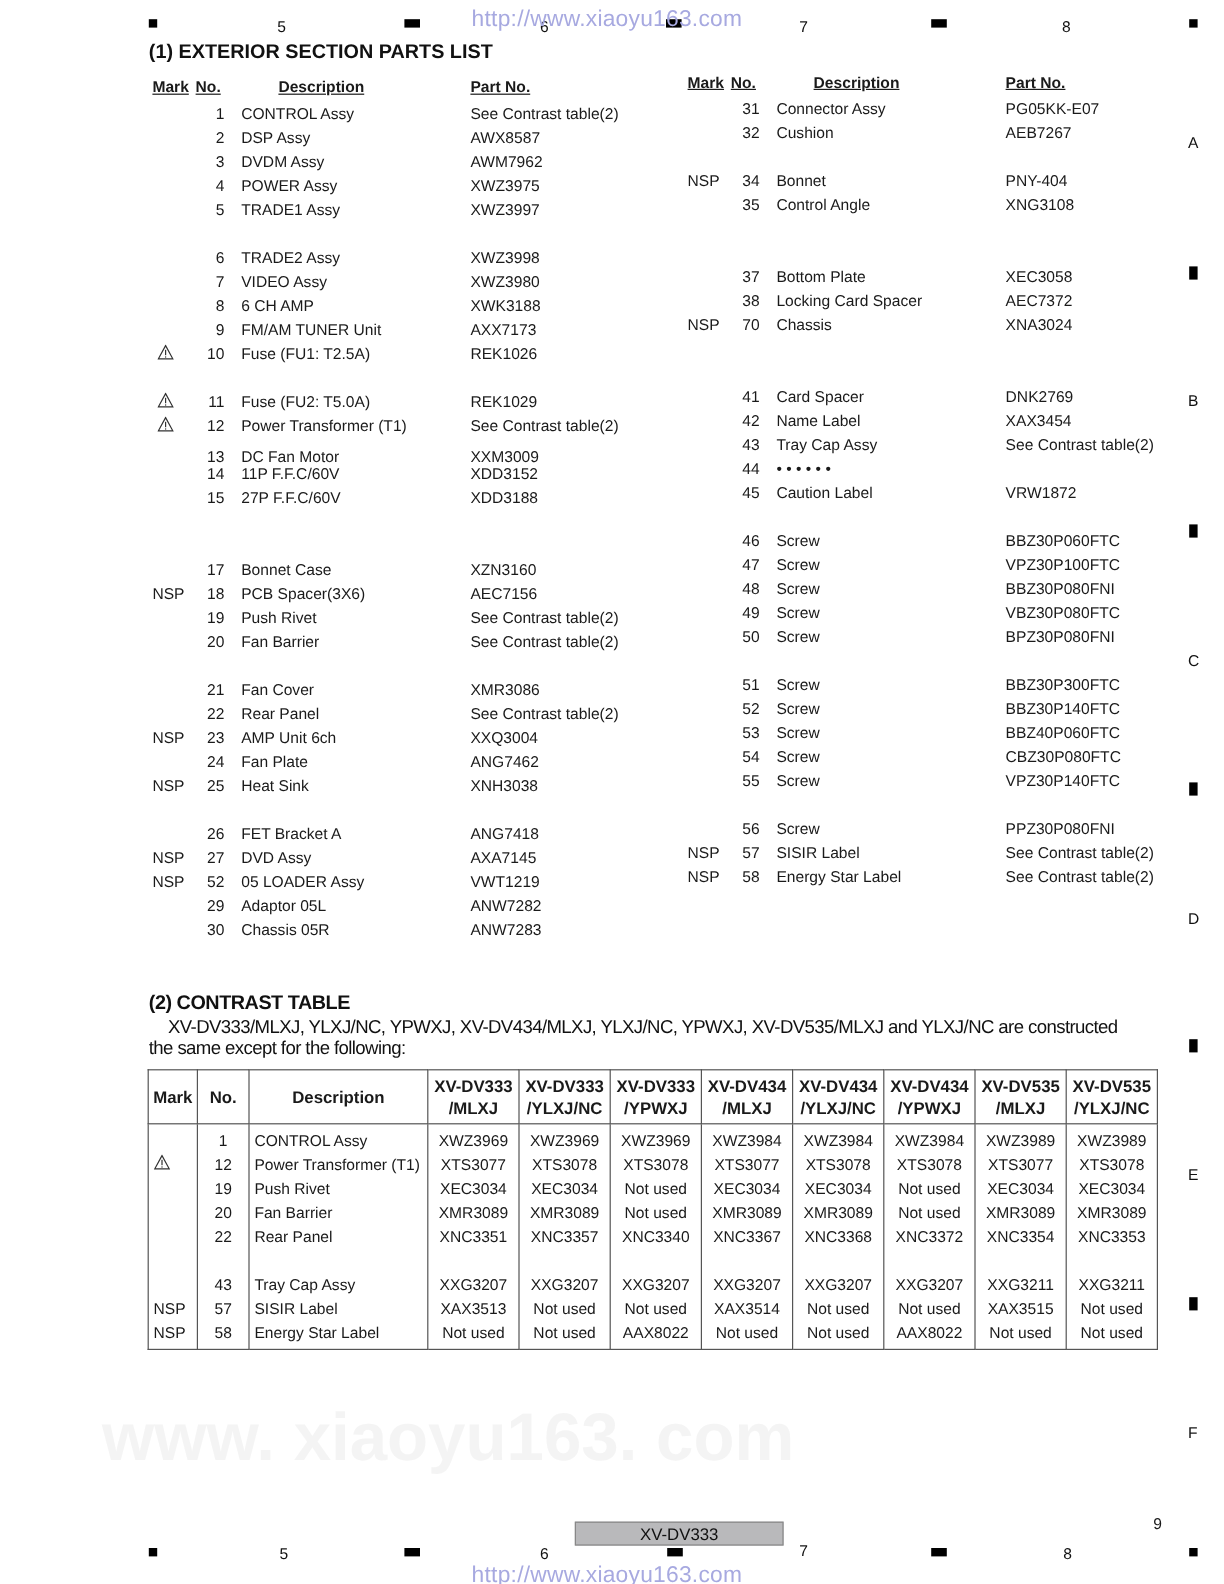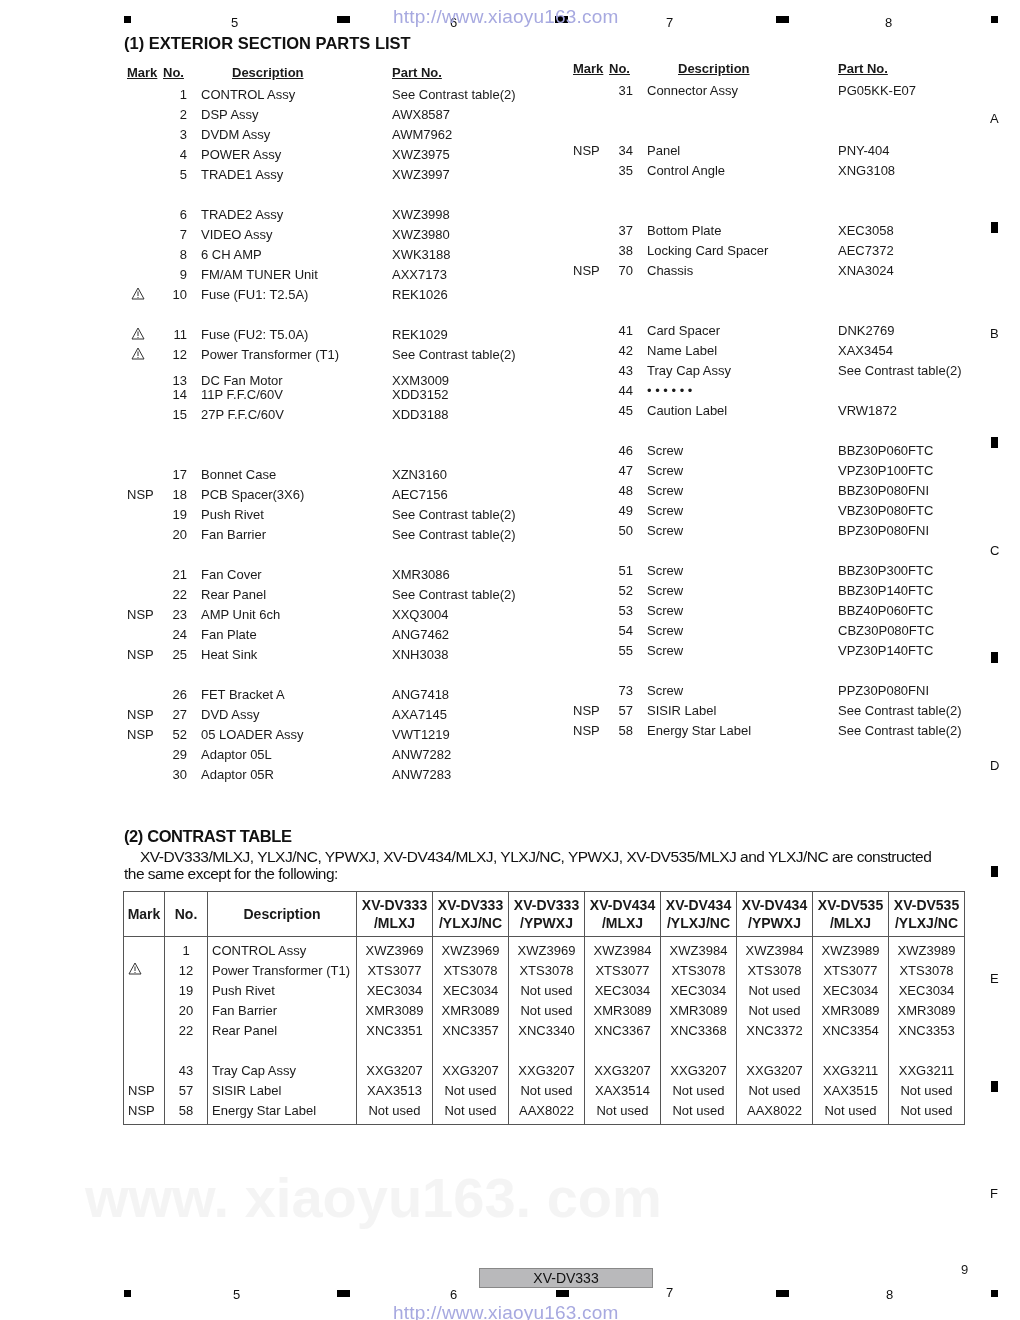--- a/index.html
+++ b/index.html
@@ -264,40 +264,46 @@
     </div>
     <div class="row" style="top: 682px;">
       <span class="mark"></span>
       <span class="no">29</span>
       <span class="desc">Adaptor 05L</span>
       <span class="part">ANW7282</span>
     </div>
     <div class="row" style="top: 702px;">
       <span class="mark"></span>
       <span class="no">30</span>
-      <span class="desc">Adaptor 05R</span>
+      <span class="desc">Chassis 05R</span>
       <span class="part">ANW7283</span>
     </div>
   </div>
 
 <div class="plist" id="plist-right" style="left:573px; top:61px; width:420px; height:690px;">
   <span class="hdr" style="left:0;">Mark</span>
   <span class="hdr" style="left:36px;">No.</span>
   <span class="hdr" style="left:105px;">Description</span>
   <span class="hdr" style="left:265px;">Part No.</span>
 <div class="row" style="top: 22px;">
       <span class="mark"></span>
       <span class="no">31</span>
       <span class="desc">Connector Assy</span>
       <span class="part">PG05KK-E07</span>
     </div>
+    <div class="row" style="top: 42px;">
+      <span class="mark"></span>
+      <span class="no">32</span>
+      <span class="desc">Cushion</span>
+      <span class="part">AEB7267</span>
+    </div>
     <div class="row" style="top: 82px;">
       <span class="mark">NSP</span>
       <span class="no">34</span>
-      <span class="desc">Panel</span>
+      <span class="desc">Bonnet</span>
       <span class="part">PNY-404</span>
     </div>
     <div class="row" style="top: 102px;">
       <span class="mark"></span>
       <span class="no">35</span>
       <span class="desc">Control Angle</span>
       <span class="part">XNG3108</span>
     </div>
     <div class="row" style="top: 162px;">
       <span class="mark"></span>
@@ -402,21 +408,21 @@
       <span class="part">CBZ30P080FTC</span>
     </div>
     <div class="row" style="top: 582px;">
       <span class="mark"></span>
       <span class="no">55</span>
       <span class="desc">Screw</span>
       <span class="part">VPZ30P140FTC</span>
     </div>
     <div class="row" style="top: 622px;">
       <span class="mark"></span>
-      <span class="no">73</span>
+      <span class="no">56</span>
       <span class="desc">Screw</span>
       <span class="part">PPZ30P080FNI</span>
     </div>
     <div class="row" style="top: 642px;">
       <span class="mark">NSP</span>
       <span class="no">57</span>
       <span class="desc">SISIR Label</span>
       <span class="part">See Contrast table(2)</span>
     </div>
     <div class="row" style="top: 662px;">

